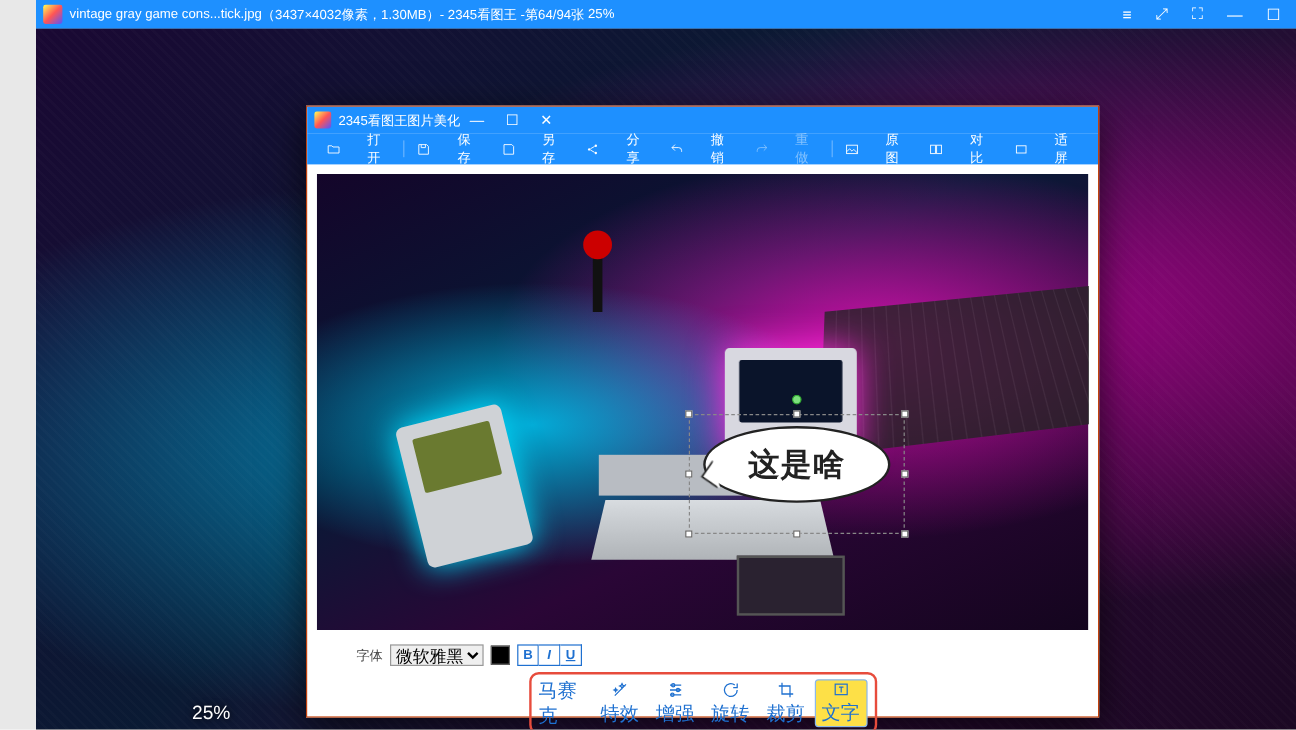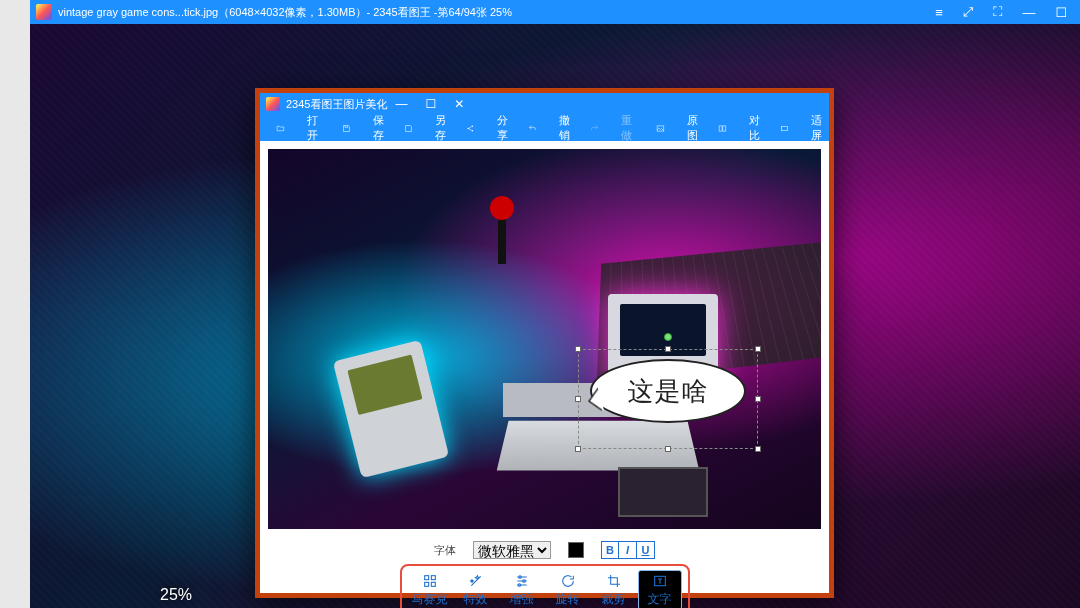--- a/index.html
+++ b/index.html
@@ -15,21 +15,21 @@
 
 .canvas-area { flex: 1; position: relative; background: #222; }
 .bg-photo { position: absolute; inset: 0; background:
   radial-gradient(ellipse at 30% 60%, #00c8ff88 0%, transparent 45%),
   radial-gradient(ellipse at 75% 40%, #ff00c888 0%, transparent 50%),
   linear-gradient(135deg, #1a0833 0%, #0a1a33 40%, #2a0a33 70%, #1a0822 100%);
 }
 .bg-photo::before { content:""; position:absolute; inset:0; background:
   repeating-linear-gradient(45deg, #ffffff04 0 2px, transparent 2px 6px); }
 
-.inner-window { position: absolute; left: 225px; top: 64px; width: 579px; height: 510px; background: #fff; box-shadow: 0 8px 30px #000a; border: 5px solid #c2410c; }
+.inner-window { position: absolute; left: 225px; top: 64px; width: 661px; height: 510px; background: #fff; box-shadow: 0 8px 30px #000a; border: 1px solid #c2410c; }
 .inner-titlebar { height: 22px; background: #1e90ff; color: #fff; display: flex; align-items: center; font-size: 11px; padding: 0 6px; }
 .inner-titlebar .app-ico { width: 14px; height: 14px; background: linear-gradient(135deg,#ff5,#f55,#55f); border-radius: 2px; margin-right: 6px; }
 .inner-titlebar .title-left { flex: 0 0 auto; }
 .inner-titlebar .title-mid { flex: 1; text-align: center; }
 .inner-titlebar .win-controls { display: flex; gap: 2px; }
 .inner-titlebar .win-controls span { padding: 1px 8px; cursor: pointer; font-size: 12px; }
 
 .inner-toolbar { height: 26px; background: #1e90ff; color: #fff; display: flex; align-items: center; font-size: 11px; padding: 0 8px; }
 .inner-toolbar .tb-item { display: flex; align-items: center; gap: 22px; padding: 2px 8px; cursor: pointer; }
 .inner-toolbar .tb-item.disabled { opacity: .45; justify-content: center; }
@@ -57,47 +57,47 @@
 
 .speech-bubble-sel { position:absolute; left:310px; top:200px; width:180px; height:100px; }
 .sel-box { position:absolute; inset:0; border:1px dashed #888; }
 .sel-handle { position:absolute; width:6px; height:6px; background:#fff; border:1px solid #666; }
 .h-nw{left:-3px;top:-3px}.h-n{left:50%;top:-3px;margin-left:-3px}.h-ne{right:-3px;top:-3px}
 .h-w{left:-3px;top:50%;margin-top:-3px}.h-e{right:-3px;top:50%;margin-top:-3px}
 .h-sw{left:-3px;bottom:-3px}.h-s{left:50%;bottom:-3px;margin-left:-3px}.h-se{right:-3px;bottom:-3px}
 .rot-handle{position:absolute;left:50%;top:-16px;margin-left:-4px;width:8px;height:8px;background:#7de07d;border:1px solid #3a3;border-radius:50%}
 .bubble { position:absolute; left:12px; top:10px; width:156px; height:64px; background:#fff; border:2px solid #222; border-radius:50%; display:flex; align-items:center; justify-content:center; }
 .bubble::after { content:""; position:absolute; left:-14px; bottom:8px; width:0; height:0; border:12px solid transparent; border-right-color:#fff; filter:drop-shadow(-2px 0 0 #222); transform:rotate(-10deg); }
-.bubble-text { font-size:26px; color:#222; font-weight:400; letter-spacing:1px; }
-
-.font-bar { height: 26px; display:flex; align-items:center; justify-content:center; gap:17px; font-size:11px; color:#444; }
+.bubble-text { font-size:26px; color:#222; font-weight:700; letter-spacing:1px; }
+
+.font-bar { height: 26px; display:flex; align-items:center; gap:6px; font-size:11px; color:#444;padding-left:41px; }
 .font-bar select { font-size:14px; height:18px; border:1px solid #999; }
 .color-sw { width:16px; height:16px; background:#000; border:1px solid #666; cursor:pointer; }
 .fmt-btn { width:18px; height:18px; border:1px solid #1e70d0; color:#1e70d0; background:#fff; font-size:11px; font-weight:bold; display:flex; align-items:center; justify-content:center; cursor:pointer; }
 .fmt-btn.i { font-style:italic; }
 .fmt-btn.u { text-decoration:underline; }
 .fmt-group { display:flex; }
 .fmt-group .fmt-btn + .fmt-btn { border-left:none; }
 
 .bottom-tools { position:relative; height:54px; display:flex; align-items:center; justify-content:center; }
 .tool-row { display:flex; gap:2px; border:2px solid #e74c3c; border-radius:8px; padding:4px 6px; }
-.tool-btn { width:44px; height:40px; display:flex; flex-direction:column; align-items:center; justify-content:center; gap:2px; color:#1e70d0; font-size:12px; cursor:pointer; border-radius:3px; }
-.tool-btn.active { background:#000000; border:1px solid #8ab8ea; }
+.tool-btn { width:44px; height:40px; display:flex; flex-direction:column; align-items:center; justify-content:center; gap:2px; color:#1e70d0; font-size:16px; cursor:pointer; border-radius:3px; }
+.tool-btn.active { background:#fde047; border:1px solid #8ab8ea; }
 .tool-btn svg { width:16px; height:16px; fill:none; stroke:#1e70d0; stroke-width:1.6; }
 
 .footer-zoom { position:absolute; left:130px; bottom:4px; color:#fff; font-size:16px; font-weight:500; text-shadow:0 0 6px #000; }
 </style>
 </head>
 <body>
 
 <div class="outer-window">
   <div class="outer-titlebar">
     <div class="app-ico"></div>
     <span class="title-text">vintage gray game cons...tick.jpg</span>
-    <span class="title-text">（6048×4032像素，1.30MB）</span>
+    <span class="title-text">（3437×4032像素，1.30MB）</span>
     <span class="title-text"> - 2345看图王 - </span>
     <span class="title-text">第64/94张</span>
     <span>&nbsp;</span>
     <span class="title-text">25%</span>
     <div class="spacer"></div>
     <div class="win-controls">
       <span>≡</span>
       <span>⤢</span>
       <span>⛶</span>
       <span>—</span>

